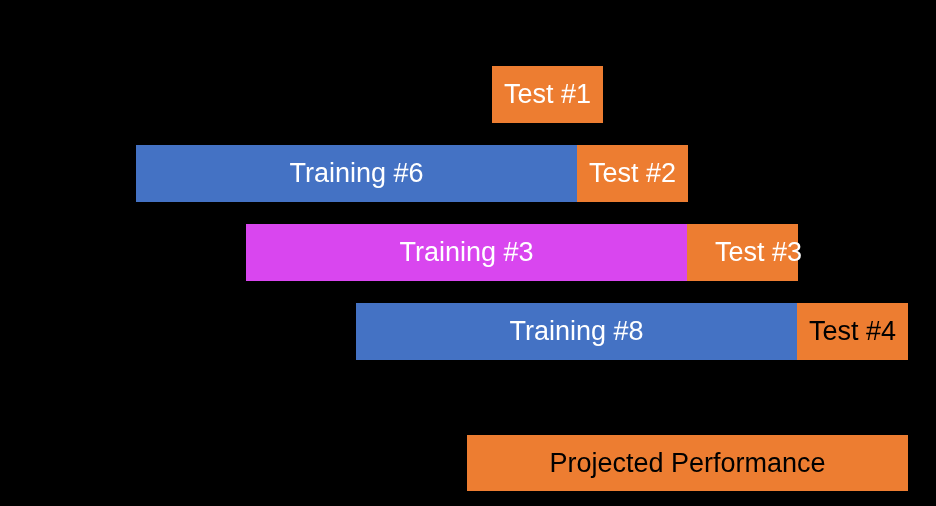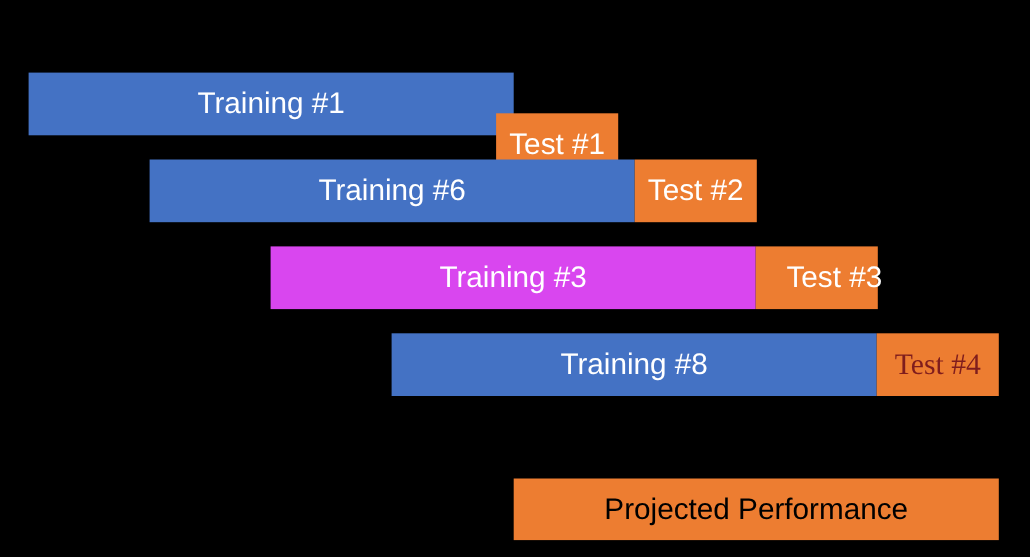--- a/index.html
+++ b/index.html
@@ -25,37 +25,34 @@
     font-size: 27px;
     line-height: 1;
     white-space: nowrap;
     box-sizing: border-box;
   }
   .training { background: #4472C4; width: 441px; }
   .test     { background: #ED7D31; width: 111px; }
   .projected{ background: #ED7D31; width: 441px; height: 56px; }
 
   #train1 { top: 66px;  left: 26px;  }
-  #test1  { top: 66px;  left: 451px; margin-top: 37px; }
+  #test1  { top: 66px;  left: 492px; }
   #train2 { top: 145px; left: 136px; }
   #test2  { top: 145px; left: 577px; }
   #train3 { top: 224px; left: 246px; }
   #test3  { top: 224px; left: 687px; padding-left: 32px; }
   #train4 { top: 303px; left: 356px; }
   #test4  { top: 303px; left: 797px; }
   #projected { top: 435px; left: 467px; }
 </style>
 </head>
 <body>
 
 <div class="stage" style="background: rgb(0, 0, 0);">
 
-  <div class="bar training" id="train1" style="background: rgb(68, 114, 196); color: rgb(255, 255, 255);">
-    <span>Training #1</span>
-  </div>
   <div class="bar test" id="test1" style="background: rgb(237, 125, 49); color: rgb(255, 255, 255);">
     <span>Test #1</span>
   </div>
 
   <div class="bar training" id="train2" style="background: rgb(68, 114, 196); color: rgb(255, 255, 255);">
     <span>Training #6</span>
   </div>
   <div class="bar test" id="test2" style="background: rgb(237, 125, 49); color: rgb(255, 255, 255);">
     <span>Test #2</span>
   </div>
@@ -63,21 +60,21 @@
   <div class="bar training" id="train3" style="background: #d946ef; color: rgb(255, 255, 255);">
     <span>Training #3</span>
   </div>
   <div class="bar test" id="test3" style="background: rgb(237, 125, 49); color: rgb(255, 255, 255);">
     <span>Test #3</span>
   </div>
 
   <div class="bar training" id="train4" style="background: rgb(68, 114, 196); color: rgb(255, 255, 255);">
     <span>Training #8</span>
   </div>
-  <div class="bar test" id="test4" style="background: rgb(237, 125, 49); color: #7f1d1d; font-family: Liberation Serif, serif;">
+  <div class="bar test" id="test4" style="background: rgb(237, 125, 49); color: #000000;">
     <span>Test #4</span>
   </div>
 
   <div class="bar projected" id="projected" style="background: rgb(237, 125, 49); color: #000000;">
     <span>Projected Performance</span>
   </div>
 
 </div>
 
 </body></html>

